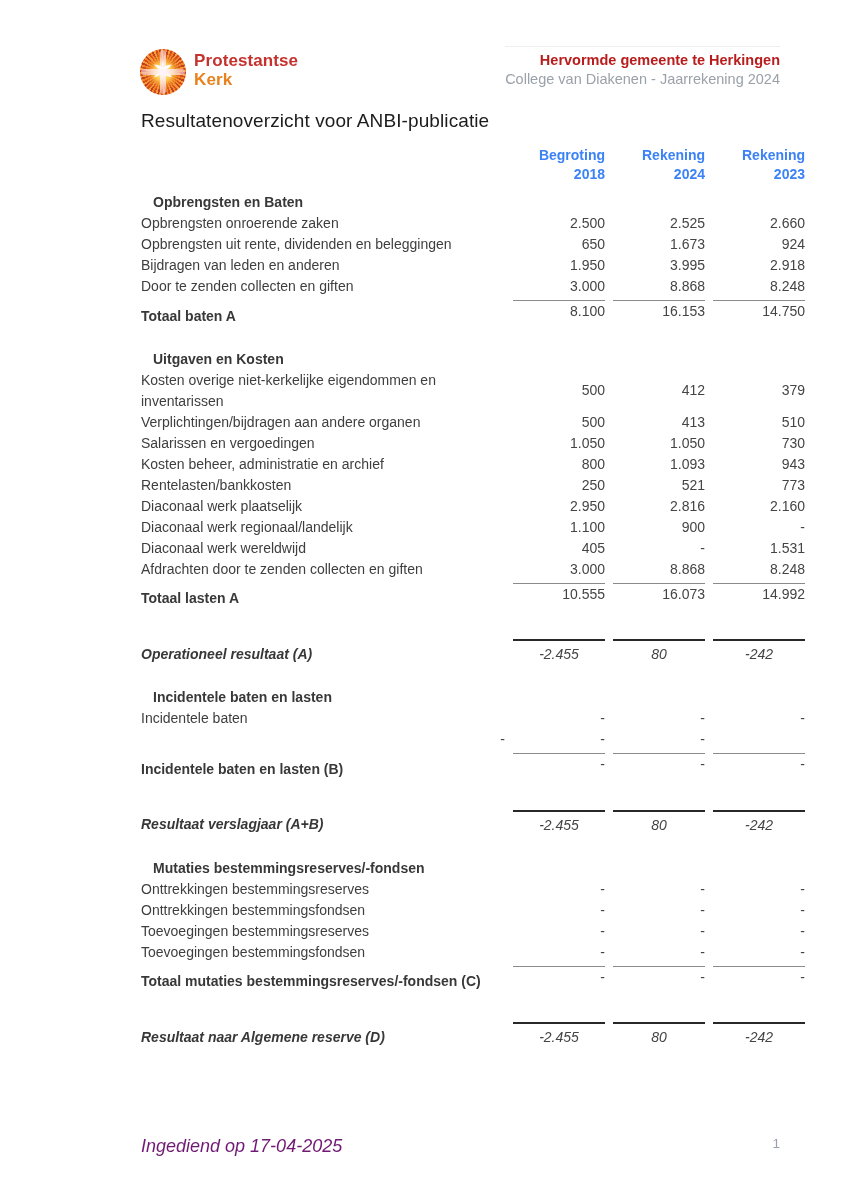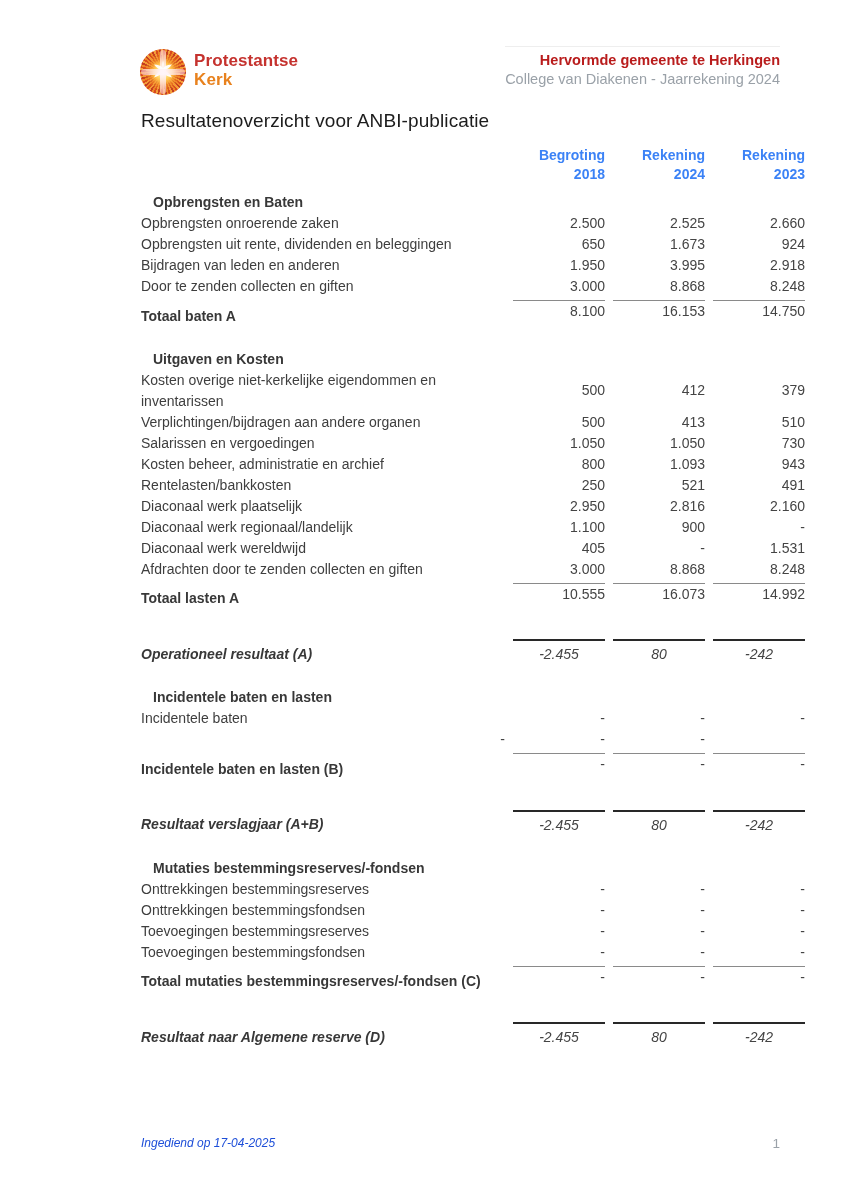--- a/index.html
+++ b/index.html
@@ -75,21 +75,21 @@
   .row--subtotal { margin-top: 3px; }
   .row--subtotal .cell.label { font-weight: bold; color: #383838; padding-top: 5.5px; align-self: start; }
   .row--subtotal .cell.num { border-top: 1.5px solid #8a8a8a; align-self: start; }
 
   .row--result { margin-top: 30px; font-style: italic; }
   .row--result .cell.label { font-weight: bold; color: #383838; padding-top: 4.5px; align-self: start; }
   .row--result .cell.num { border-top: 2.5px solid #282828; padding-top: 3px; align-self: start; text-align: center; }
 
   
   .footer { position: absolute; left: 141px; right: 44px; top: 1136px; display: flex; justify-content: space-between; }
-  .footer .submitted { font-style: italic; color: #1d4ed8; font-size: 12px; }
+  .footer .submitted { font-style: italic; color: #701a75; font-size: 18px; }
   .footer .page-num { color: #9aa1a8; font-size: 13.5px; }
 </style>
 </head>
 <body>
 
 <div class="sheet">
 
   <div class="logo-block">
     <div class="logo-mark">
       <svg width="26" height="24" viewBox="0 0 26 24">
@@ -184,21 +184,21 @@
         <div class="row row--data">
           <div class="cell label">Kosten beheer, administratie en archief</div>
           <div class="cell num">800</div>
           <div class="cell num">1.093</div>
           <div class="cell num">943</div>
         </div>
         <div class="row row--data">
           <div class="cell label">Rentelasten/bankkosten</div>
           <div class="cell num">250</div>
           <div class="cell num">521</div>
-          <div class="cell num">491</div>
+          <div class="cell num">773</div>
         </div>
         <div class="row row--data">
           <div class="cell label">Diaconaal werk plaatselijk</div>
           <div class="cell num">2.950</div>
           <div class="cell num">2.816</div>
           <div class="cell num">2.160</div>
         </div>
         <div class="row row--data">
           <div class="cell label">Diaconaal werk regionaal/landelijk</div>
           <div class="cell num">1.100</div>

